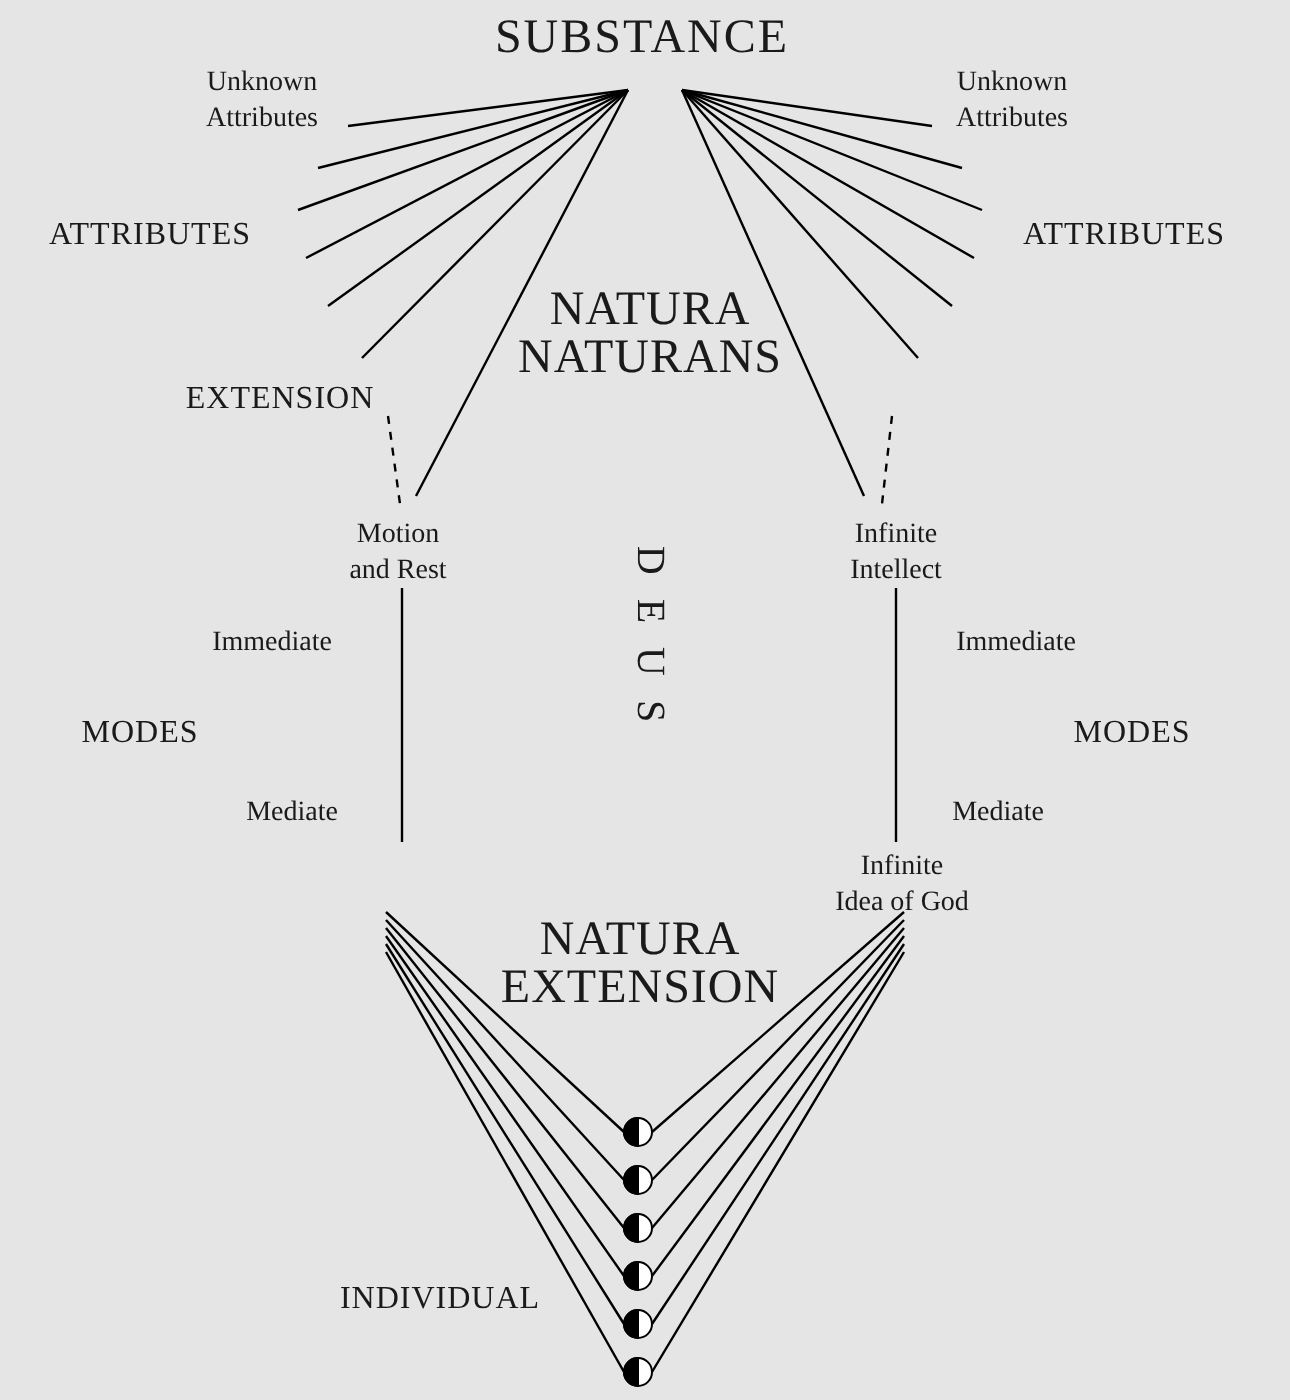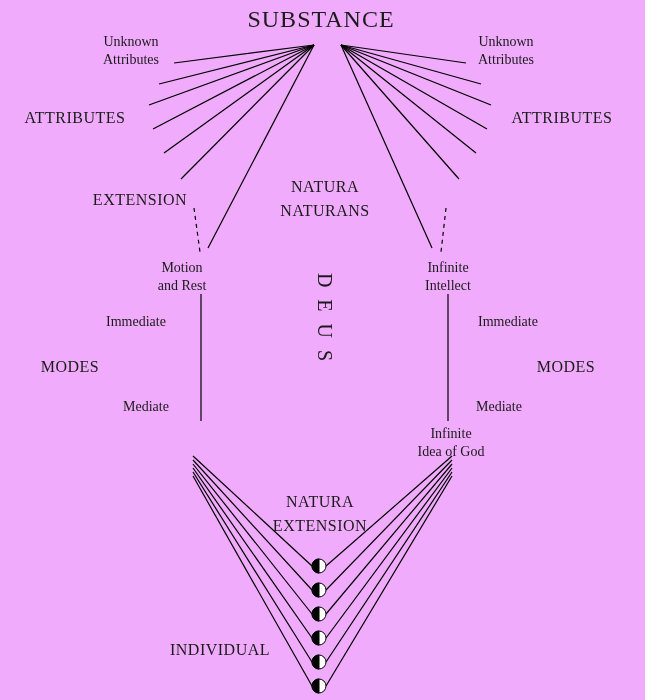--- a/index.html
+++ b/index.html
@@ -4,38 +4,38 @@
 <style>
   html, body {
     margin: 0;
     padding: 0;
     background: #ffffff;
   }
   .canvas {
     position: relative;
     width: 645px;
     height: 700px;
-    background: #f0abfc;
+    background: #e5e5e5;
     font-family: "Liberation Serif", "DejaVu Serif", serif;
     color: #1a1a1a;
     overflow: hidden;
   }
   .layer-svg {
     position: absolute;
     left: 0; top: 0;
     width: 645px; height: 700px;
   }
   .label {
     position: absolute;
     text-align: center;
     white-space: nowrap;
   }
   .label span { display: block; }
   .t-title   { font-size: 24px; letter-spacing: 1px; }
-  .t-caps-lg { font-size: 16px; line-height: 24px; letter-spacing: 0.5px; margin-top: 32px; }
+  .t-caps-lg { font-size: 24px; line-height: 24px; letter-spacing: 0.5px; }
   .t-caps    { font-size: 16px; letter-spacing: 0.5px; }
   .t-small   { font-size: 14px; line-height: 18px; }
   .t-deus {
     font-size: 20px;
     letter-spacing: 12px;
     transform: rotate(90deg);
     transform-origin: center center;
   }
 </style>
 </head>
@@ -143,21 +143,21 @@
   <div class="label t-caps" style="left:492px; top:109px; width:140px;">ATTRIBUTES</div>
 
   <div class="label t-caps-lg" style="left:255px; top:143px; width:140px;">
     <span>NATURA</span>
     <span>NATURANS</span>
   </div>
 
   <div class="label t-caps" style="left:75px; top:191px; width:130px;">EXTENSION</div>
 
 
-  <div class="label t-small" style="left:132px; top:259px; width:100px;">
+  <div class="label t-small" style="left:149px; top:259px; width:100px;">
     <span>Motion</span>
     <span>and Rest</span>
   </div>
 
   <div class="label t-small" style="left:398px; top:259px; width:100px;">
     <span>Infinite</span>
     <span>Intellect</span>
   </div>
 
   <div class="label t-deus" style="left:258px; top:310px; width:130px; height:26px;">DEUS</div>

